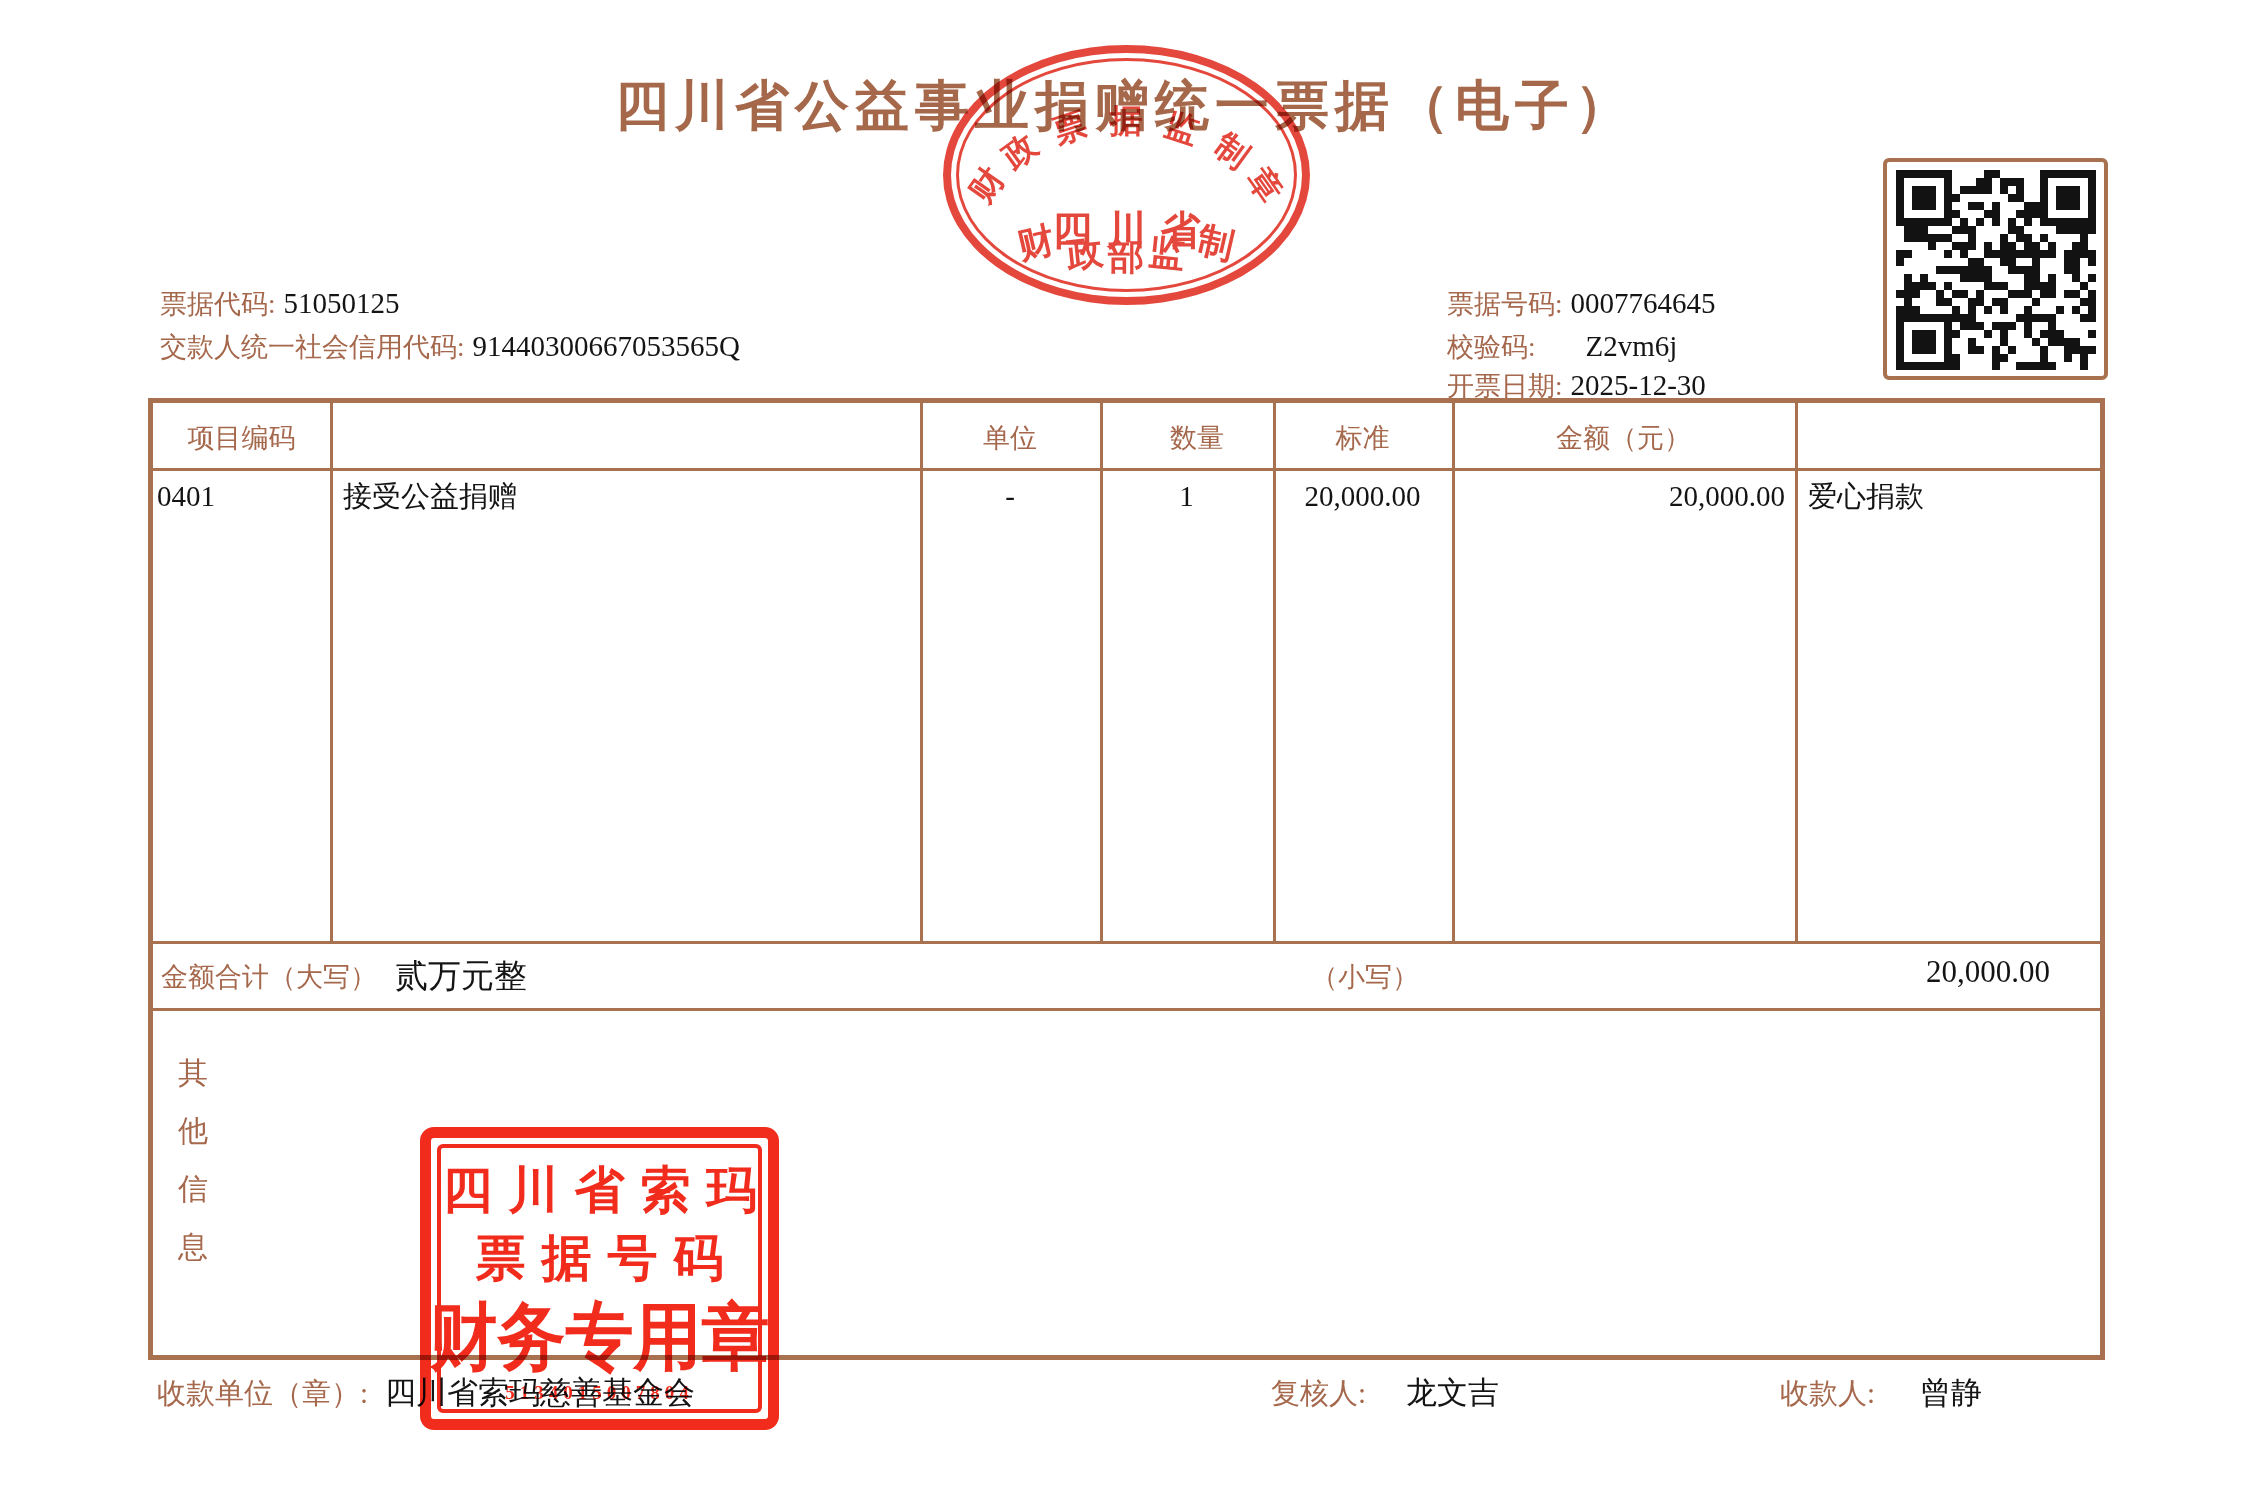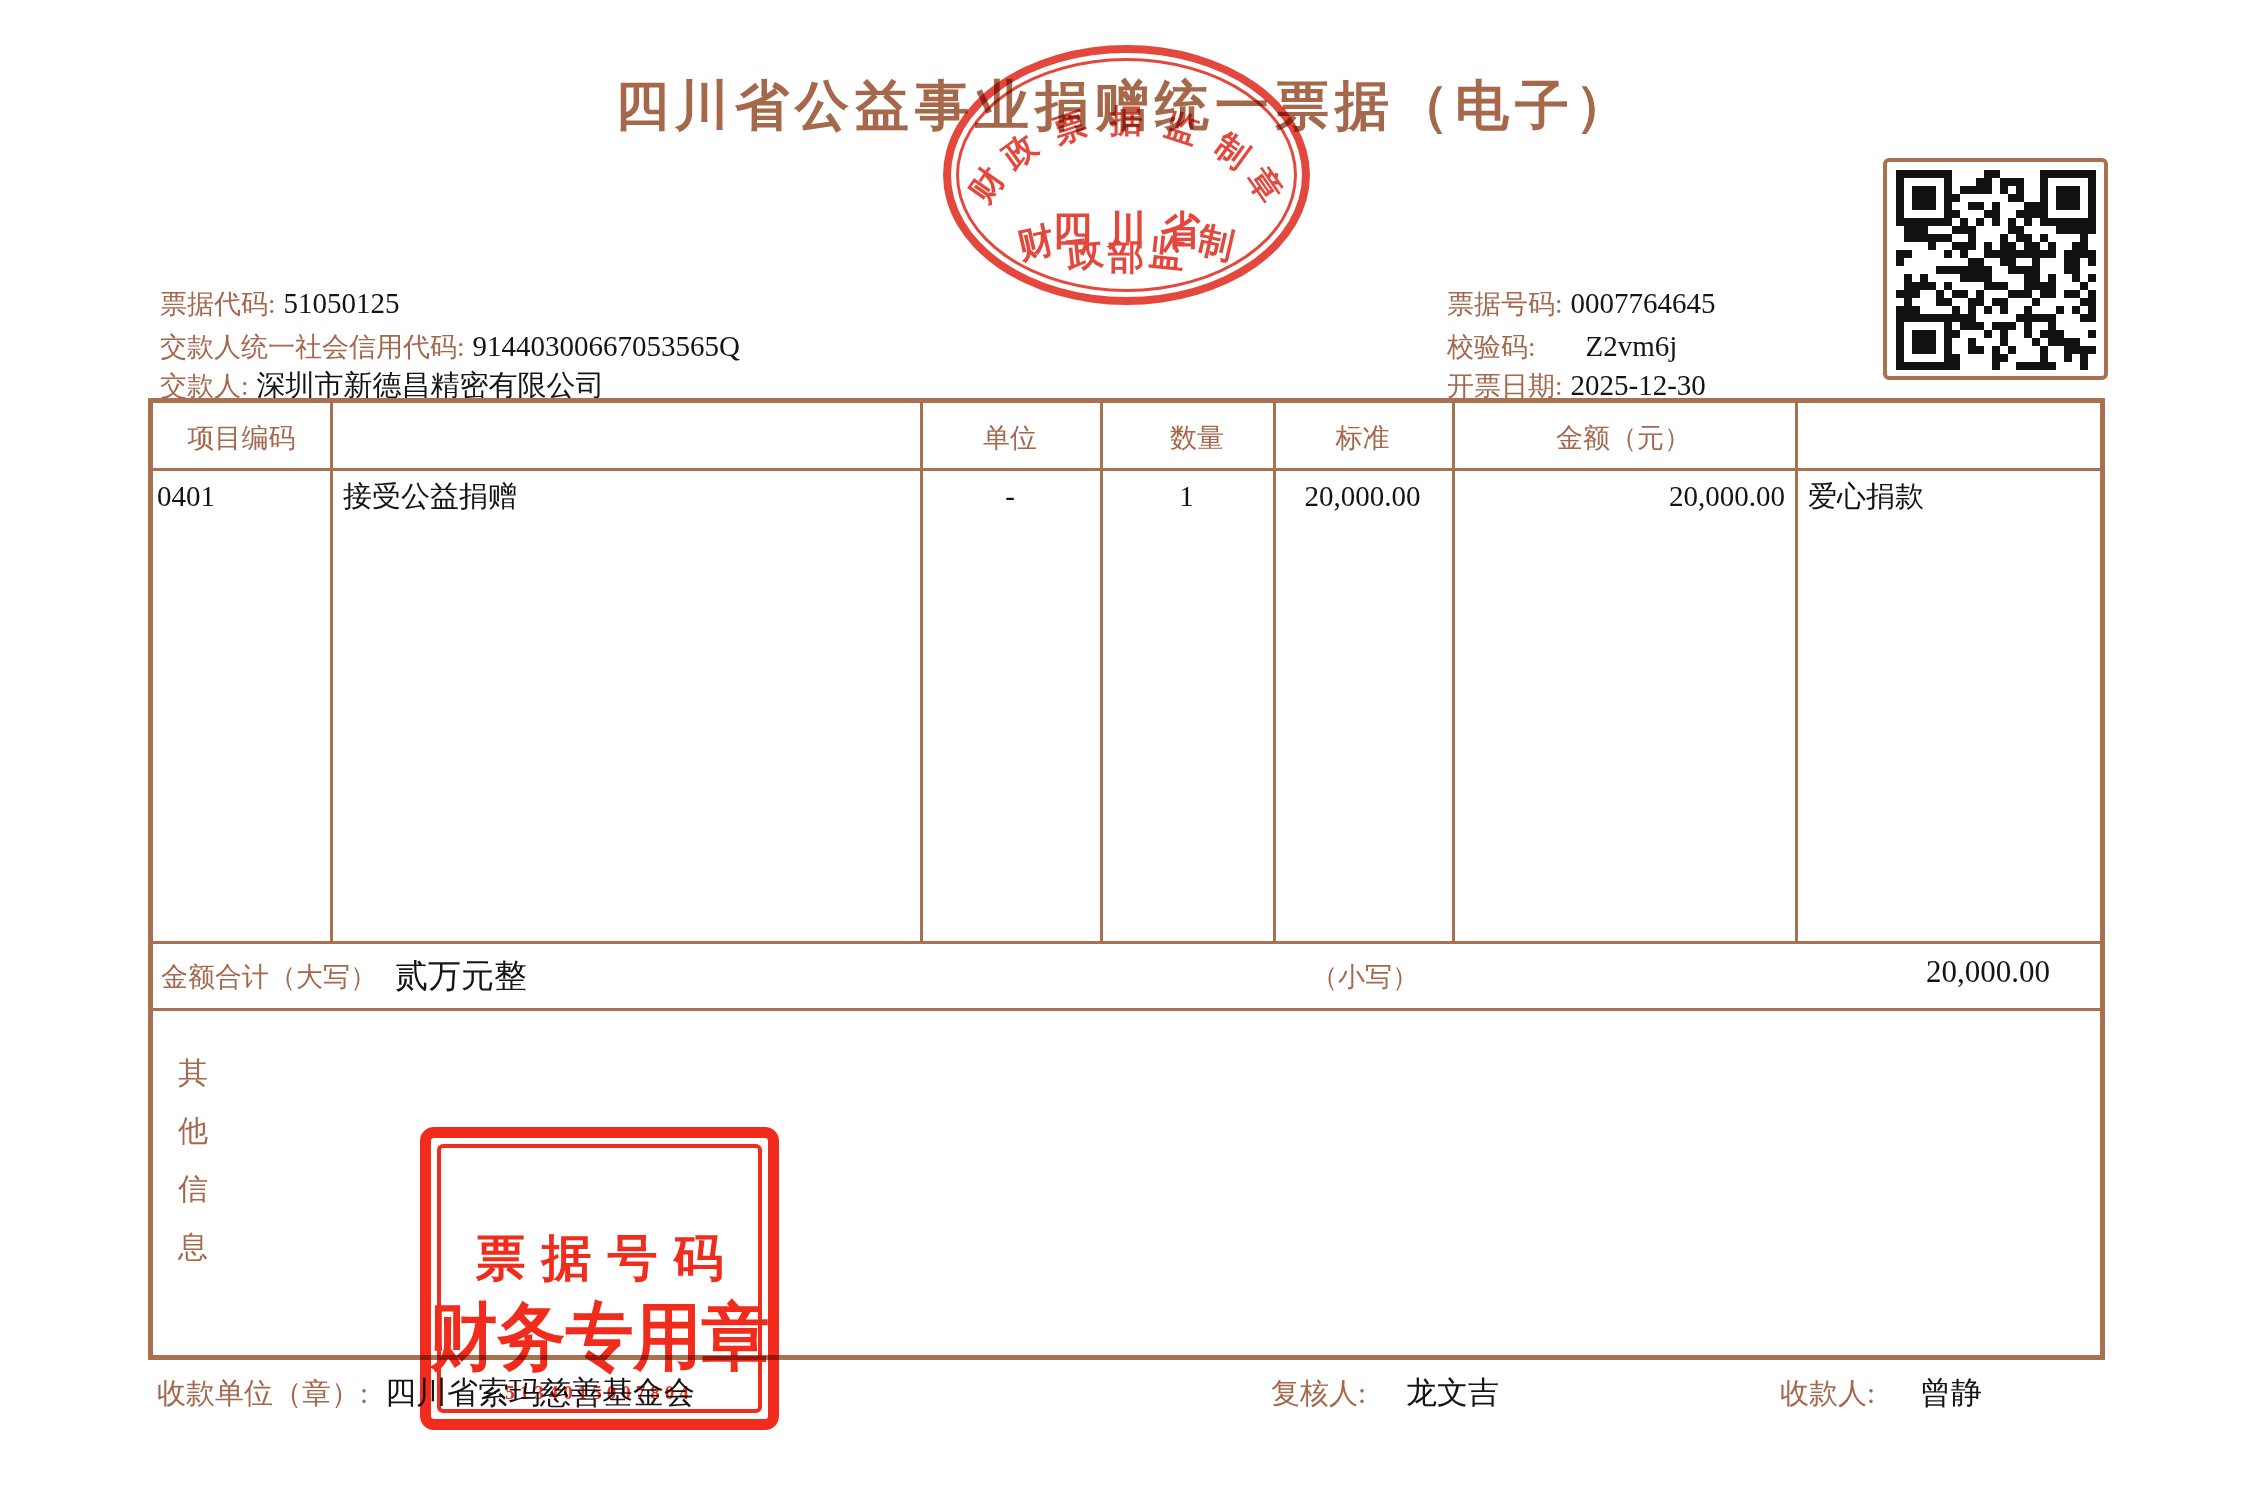--- a/index.html
+++ b/index.html
@@ -420,23 +420,20 @@
         <i style="left:184px;top:192px"></i>
       </div>
   </div>
 
   <div class="abs meta-row" style="left:160px;top:282px;">
     <span class="lab">票据代码:</span><span class="val">51050125</span>
   </div>
   <div class="abs meta-row" style="left:160px;top:325px;">
     <span class="lab">交款人统一社会信用代码:</span><span class="val">91440300667053565Q</span>
   </div>
-  <div class="abs meta-row" style="left:160px;top:364px;">
-    <span class="lab">交款人:</span><span class="val">深圳市新德昌精密有限公司</span>
-  </div>
 
   <div class="abs meta-row" style="left:1447px;top:282px;">
     <span class="lab">票据号码:</span><span class="val">0007764645</span>
   </div>
   <div class="abs meta-row" id="meta-check" style="left:1447px;top:325px;">
     <span class="lab">校验码:</span><span class="val">Z2vm6j</span>
   </div>
   <div class="abs meta-row" style="left:1447px;top:364px;">
     <span class="lab">开票日期:</span><span class="val">2025-12-30</span>
   </div>
@@ -482,18 +479,19 @@
   <div class="f-lab" style="left:157px;">收款单位（章）:</div>
   <div class="f-val" style="left:385px;">四川省索玛慈善基金会</div>
   <div class="f-lab" style="left:1271px;">复核人:</div>
   <div class="f-val" style="left:1406px;">龙文吉</div>
   <div class="f-lab" style="left:1780px;">收款人:</div>
   <div class="f-val" style="left:1920px;">曾静</div>
 
   <div id="org-stamp" class="abs">
     <div id="org-outer"></div>
     <div id="org-inner"></div>
+    <div class="org-line" id="org-l1">四川省索玛</div>
     <div class="org-line" id="org-l2">票据号码</div>
     <div class="org-line" id="org-l3">财务专用章</div>
     <div class="org-line" id="org-code">5134015007804</div>
   </div>
 
 </div>
 
 </body></html>

